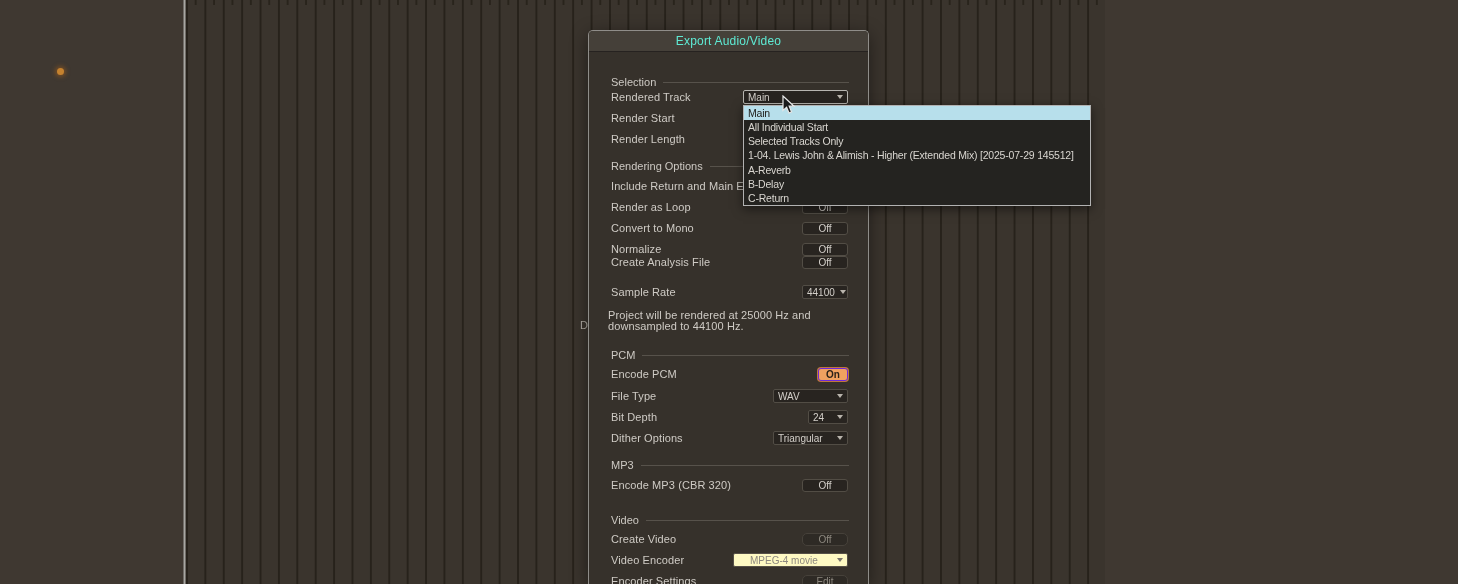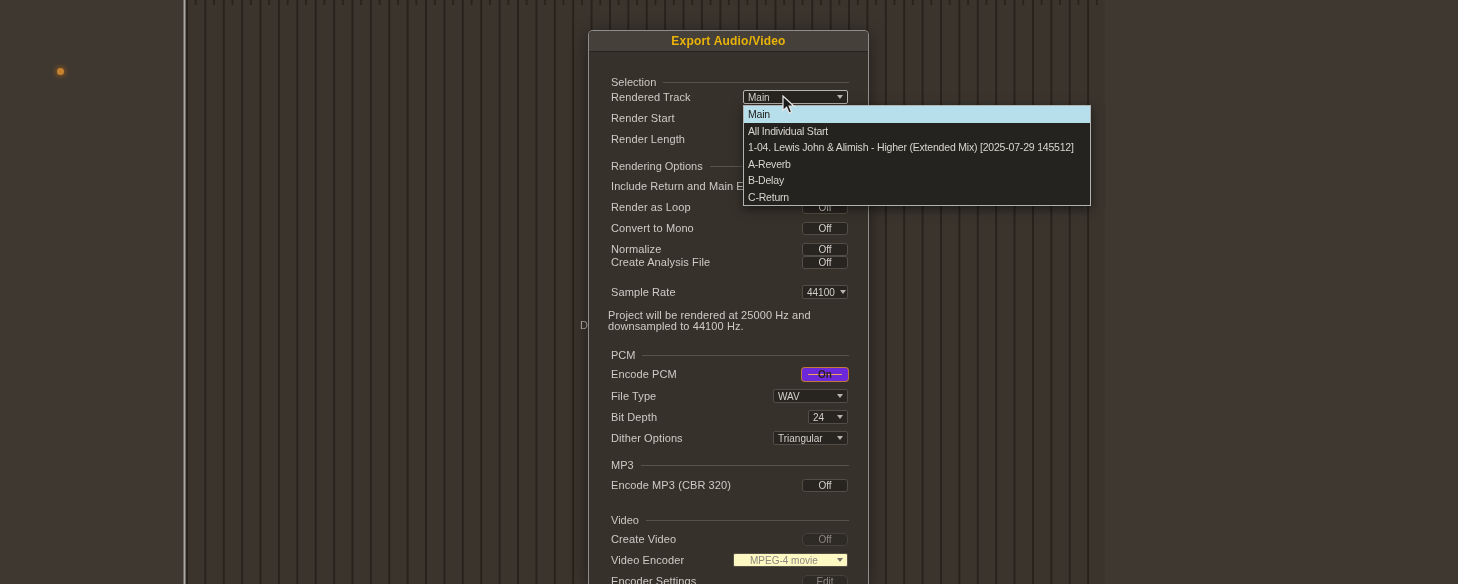--- a/index.html
+++ b/index.html
@@ -35,42 +35,42 @@
     position:absolute;left:588px;top:30px;width:281px;height:554px;
     background:#36312b;border:1px solid #8f8d89;border-bottom:none;
     border-radius:5px 5px 0 0;z-index:2;box-sizing:border-box;
     box-shadow:0 4px 18px rgba(0,0,0,.45);
   }
   .titlebar{
     position:absolute;left:0;top:0;right:0;height:20px;
     background:#454039;border-bottom:1px solid #262220;
     border-radius:4px 4px 0 0;
     display:flex;align-items:center;justify-content:center;
-    color:#eab308;font-size:12px;font-weight:bold;letter-spacing:.2px;
+    color:#5eead4;font-size:12px;font-weight:normal;letter-spacing:.2px;
   }
   .sect{
     position:absolute;left:22px;right:19px;height:14px;
     display:flex;align-items:center;gap:7px;
     color:#cdc9c3;font-size:11px;
   }
   .sect-line{flex:1;height:1px;background:#57524b;}
   .row{
     position:absolute;left:22px;right:20px;height:14px;
     display:flex;align-items:center;justify-content:space-between;
     color:#cfcbc5;font-size:11px;white-space:nowrap;
   }
   .row .lbl{letter-spacing:.1px;}
   .btn{
     height:13px;box-sizing:border-box;border-radius:3px;
     display:flex;align-items:center;justify-content:center;
     font-size:10px;cursor:pointer;flex:0 0 auto;
   }
   .btn-off{width:46px;background:#282420;border:1px solid #524d45;color:#d3cfc9;}
   .btn-on{
-    width:46px;background:#f0a160;border:6px solid #6d28d9;color:#2a2118;
+    width:30px;background:#f0a160;border:1px solid #6d28d9;color:#2a2118;
     box-shadow:0 0 0 1px #c0793a;font-weight:bold;
   }
   .btn-disabled{width:46px;background:#2e2a25;border:1px solid #46413a;color:#8d887f;border-radius:5px;}
   .sel{
     height:14px;box-sizing:border-box;border-radius:2px;
     background:#282420;border:1px solid #524d45;color:#d3cfc9;
     display:flex;align-items:center;justify-content:space-between;
     font-size:10px;padding:0 4px;cursor:pointer;flex:0 0 auto;
   }
   .sel .tri{
@@ -239,20 +239,21 @@
 
     <div class="row" style="top:543px">
       <span class="lbl">Encoder Settings</span>
       <span class="btn btn-disabled">Edit</span>
     </div>
   </div>
 
   <div class="droplist">
     <div class="drop-item hl">Main</div>
     <div class="drop-item">All Individual Start</div>
+    <div class="drop-item">Selected Tracks Only</div>
     <div class="drop-item">1-04. Lewis John &amp; Alimish - Higher (Extended Mix) [2025-07-29 145512]</div>
     <div class="drop-item">A-Reverb</div>
     <div class="drop-item">B-Delay</div>
     <div class="drop-item">C-Return</div>
   </div>
 
   <div class="cursor">
     <svg width="14" height="20" viewBox="0 0 14 20">
       <polygon points="1,1 1,15.5 4.6,12.2 7,18 9.6,16.9 7.2,11.2 12,11.2" fill="#1a1a1a" stroke="#e8e8e8" stroke-width="1.2"></polygon>
     </svg>

